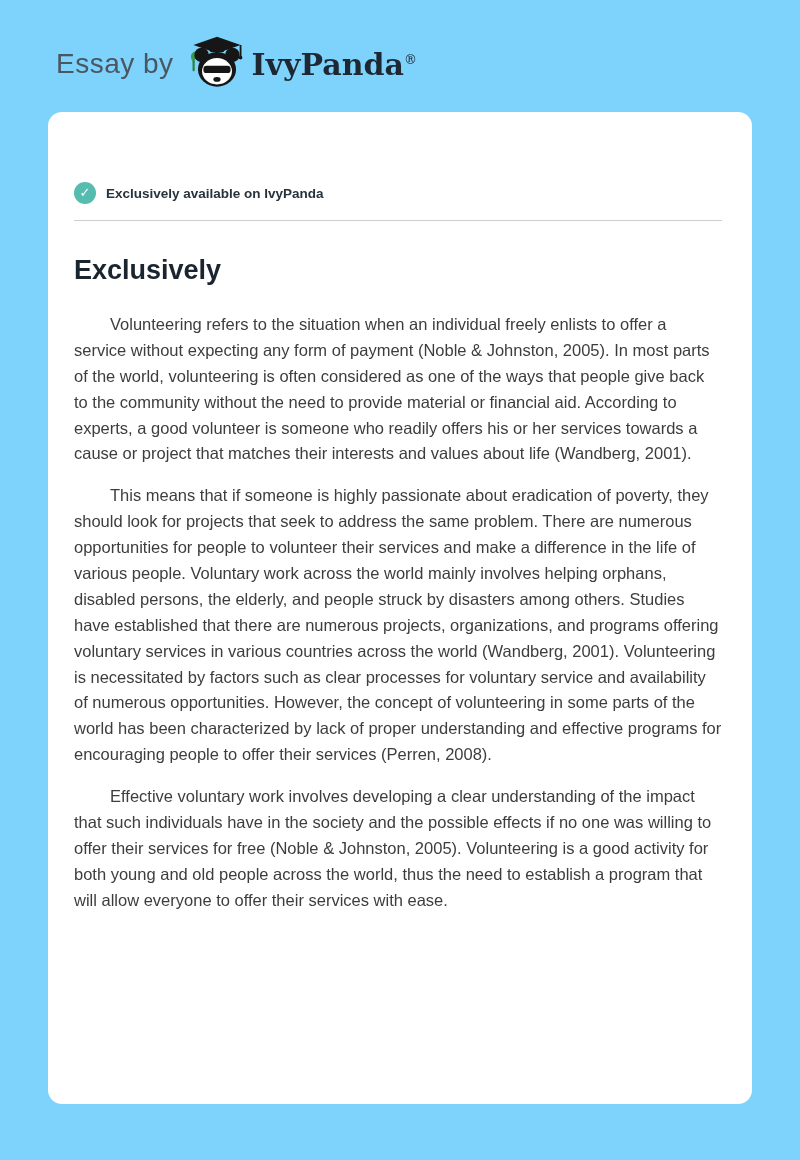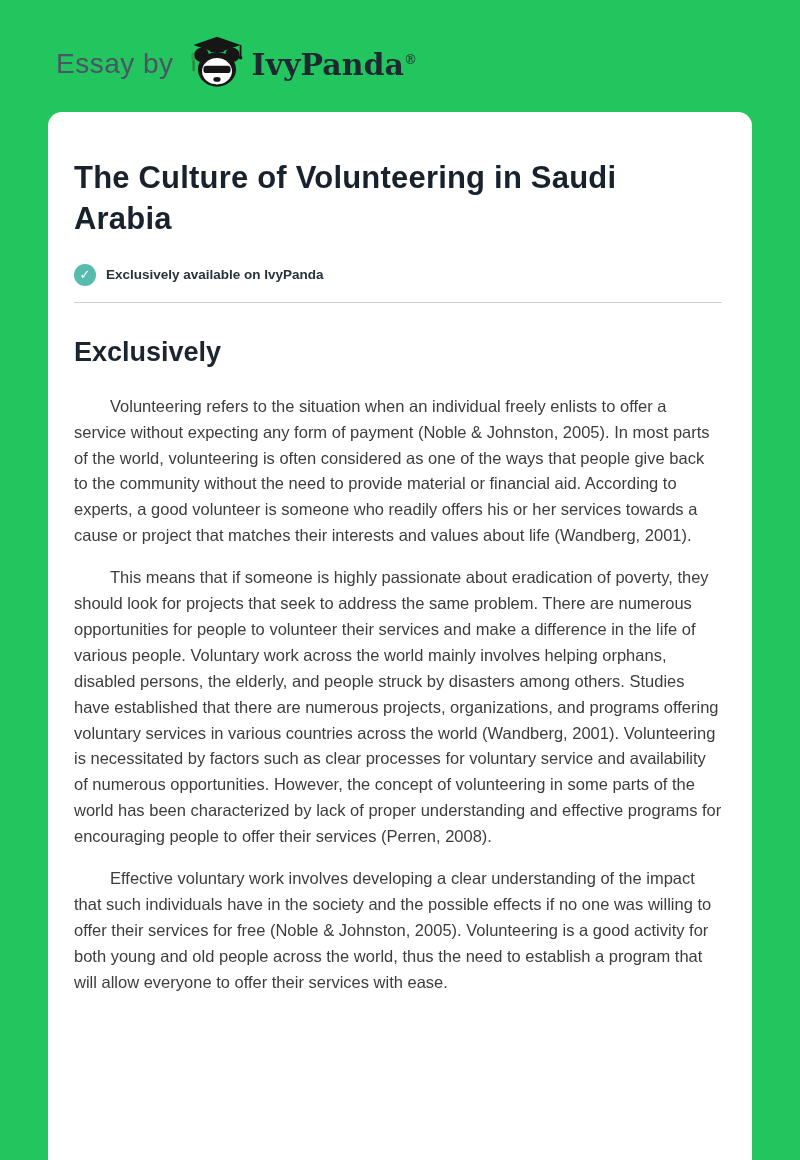--- a/index.html
+++ b/index.html
@@ -4,21 +4,21 @@
 <style>
   * { margin: 0; padding: 0; box-sizing: border-box; }
   html, body {
     width: 800px;
     background: #d2e8e5;
     font-family: "Liberation Sans", sans-serif;
   }
   .page {
     width: 800px;
     height: 1160px;
-    background: #22c55e;
+    background: #7dd3fc;
     overflow: hidden;
   }
 
   
   .header {
     display: flex;
     align-items: center;
     padding: 36px 0 0 56px;
     height: 92px;
   }
@@ -137,21 +137,20 @@
           <line x1="58" y1="11" x2="58" y2="24" stroke="#161616" stroke-width="2"></line>
           <circle cx="58" cy="25" r="2" fill="#161616"></circle>
         </svg>
       </span>
       <span class="brand"><span>IvyPanda</span><sup>®</sup></span>
     </span>
   </div>
 
   <div class="card">
 
-    <h1>The Culture of Volunteering in Saudi Arabia</h1>
 
     <div class="availability-row">
       <span class="check-circle">✓</span>
       <span class="availability-text">Exclusively available on IvyPanda</span>
     </div>
 
     <hr class="divider">
 
     <h2 class="section-heading">Exclusively</h2>
 

